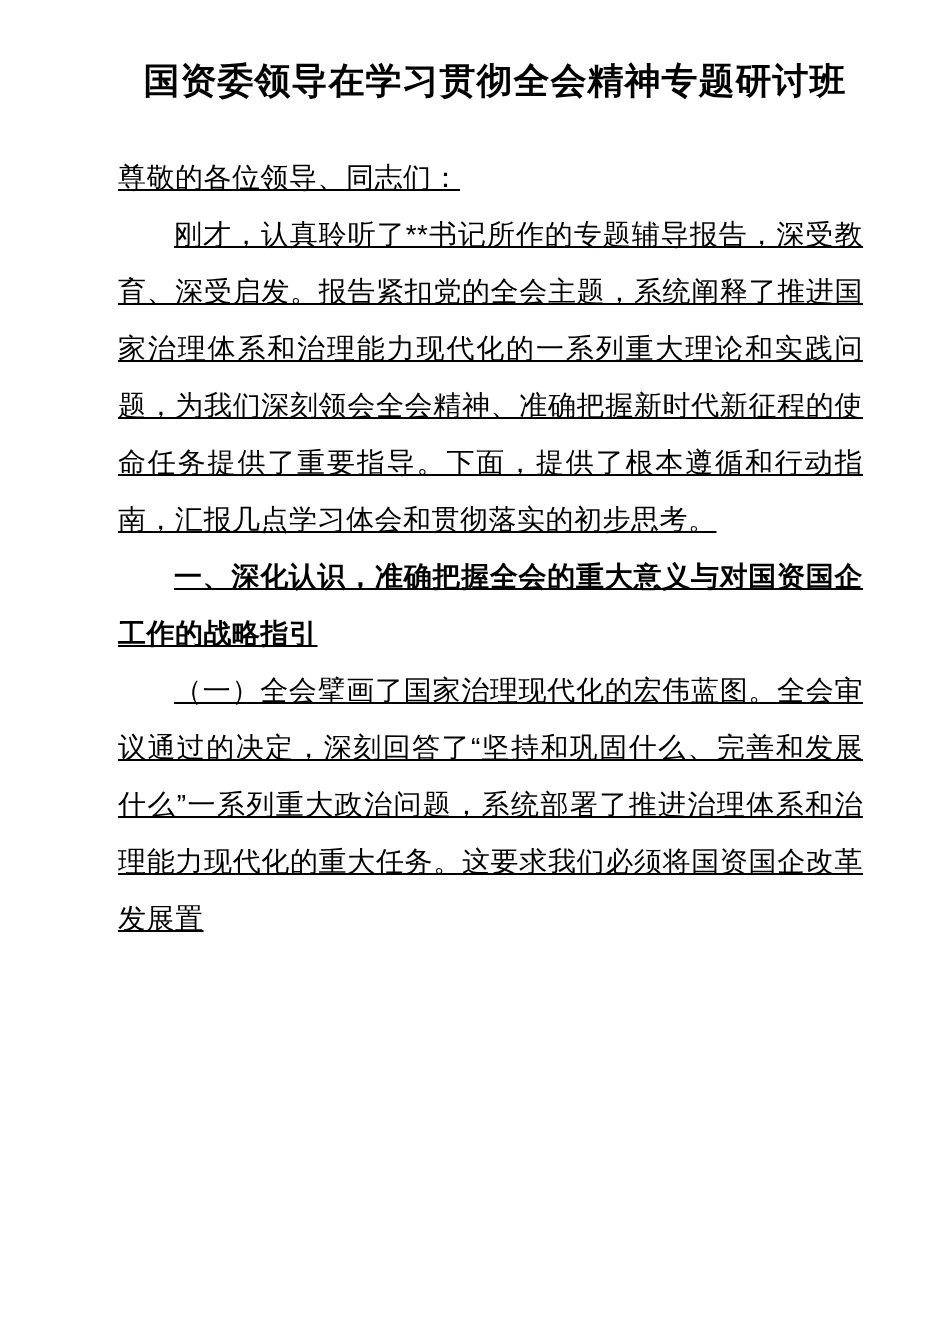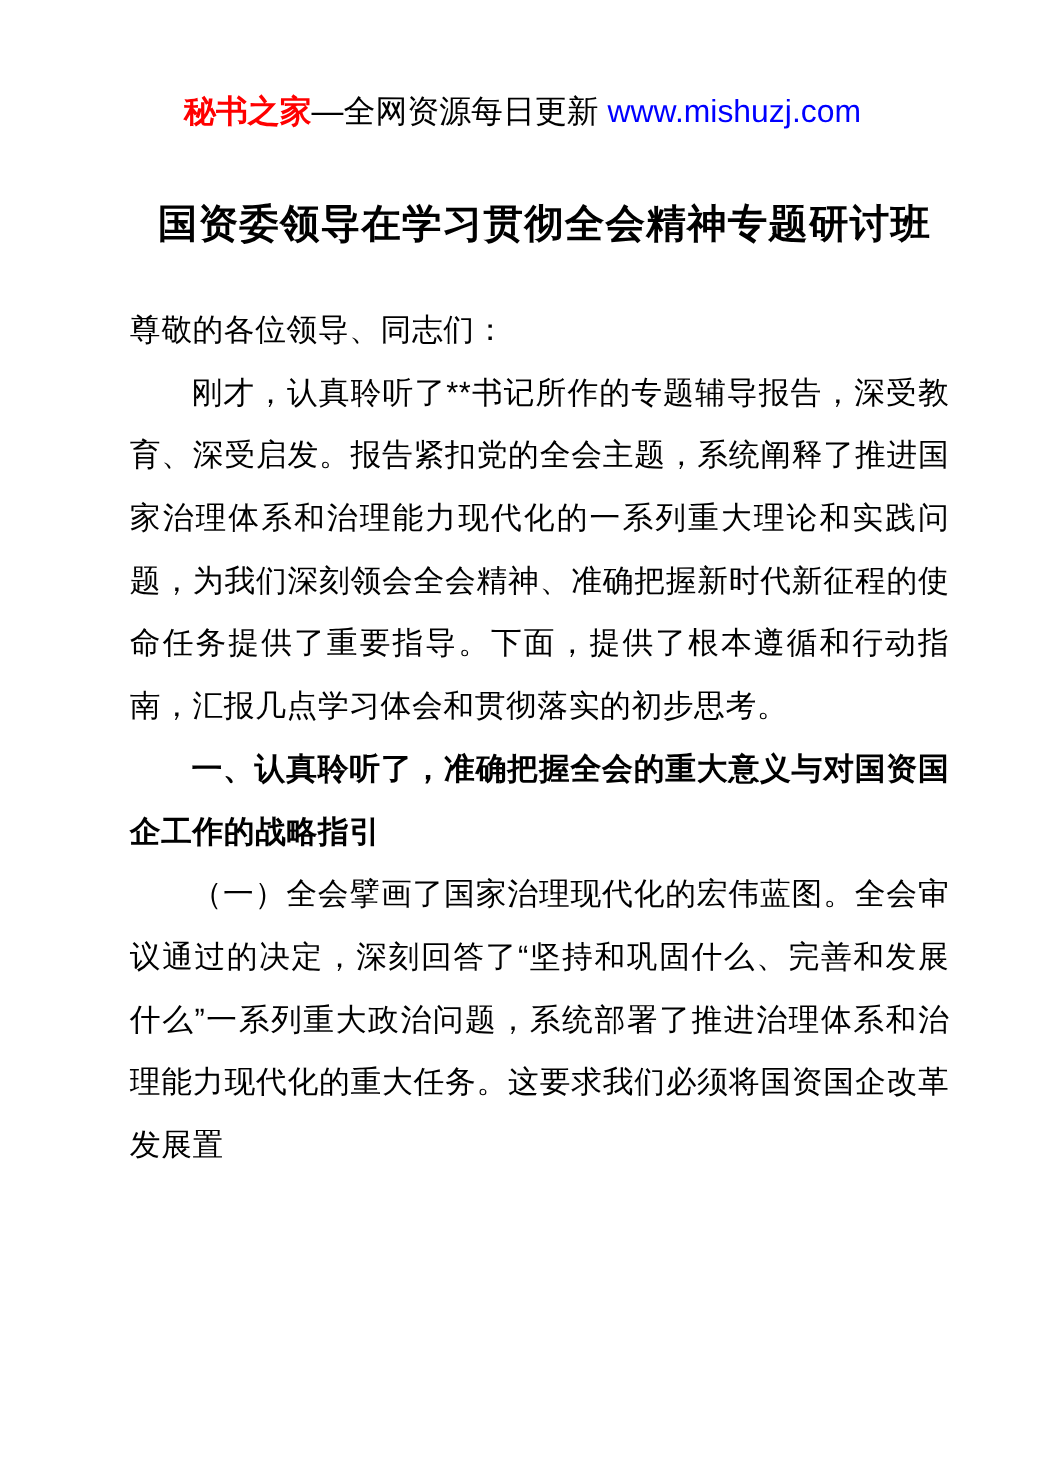--- a/index.html
+++ b/index.html
@@ -50,42 +50,40 @@
   .doc-body {
     margin: 40px 87px 0 118px;
     width: 745px;
     font-size: 28px;
     line-height: 57px;
     text-align: justify;
     letter-spacing: 0.5px;
   }
   .doc-body p {
     margin: 0;
+    text-decoration: underline;
   }
   .doc-body p.indent {
     text-indent: 2em;
   }
   .doc-body p.bold {
     font-weight: bold;
   }
 </style>
 </head>
 <body>
 
 <div class="page">
 
-  <div class="site-header">
-    <span class="site-name" style="color: rgb(255, 0, 0);">秘书之家</span><span class="site-sep">—全网资源每日更新 </span><span class="site-url" style="color: rgb(0, 0, 255);">www.mishuzj.com</span>
-  </div>
 
   <div class="doc-title">
     <div>国资委领导在学习贯彻全会精神专题研讨班</div>
   </div>
 
   <div class="doc-body">
 
   <p class="para">尊敬的各位领导、同志们：</p>
       <p class="para indent">刚才，认真聆听了**书记所作的专题辅导报告，深受教育、深受启发。报告紧扣党的全会主题，系统阐释了推进国家治理体系和治理能力现代化的一系列重大理论和实践问题，为我们深刻领会全会精神、准确把握新时代新征程的使命任务提供了重要指导。下面，提供了根本遵循和行动指南，汇报几点学习体会和贯彻落实的初步思考。</p>
-      <p class="para indent bold">一、认真聆听了，准确把握全会的重大意义与对国资国企工作的战略指引</p>
+      <p class="para indent bold">一、深化认识，准确把握全会的重大意义与对国资国企工作的战略指引</p>
       <p class="para indent">（一）全会擘画了国家治理现代化的宏伟蓝图。全会审议通过的决定，深刻回答了“坚持和巩固什么、完善和发展什么”一系列重大政治问题，系统部署了推进治理体系和治理能力现代化的重大任务。这要求我们必须将国资国企改革发展置</p>
     </div>
 
 </div>
 
 </body></html>

